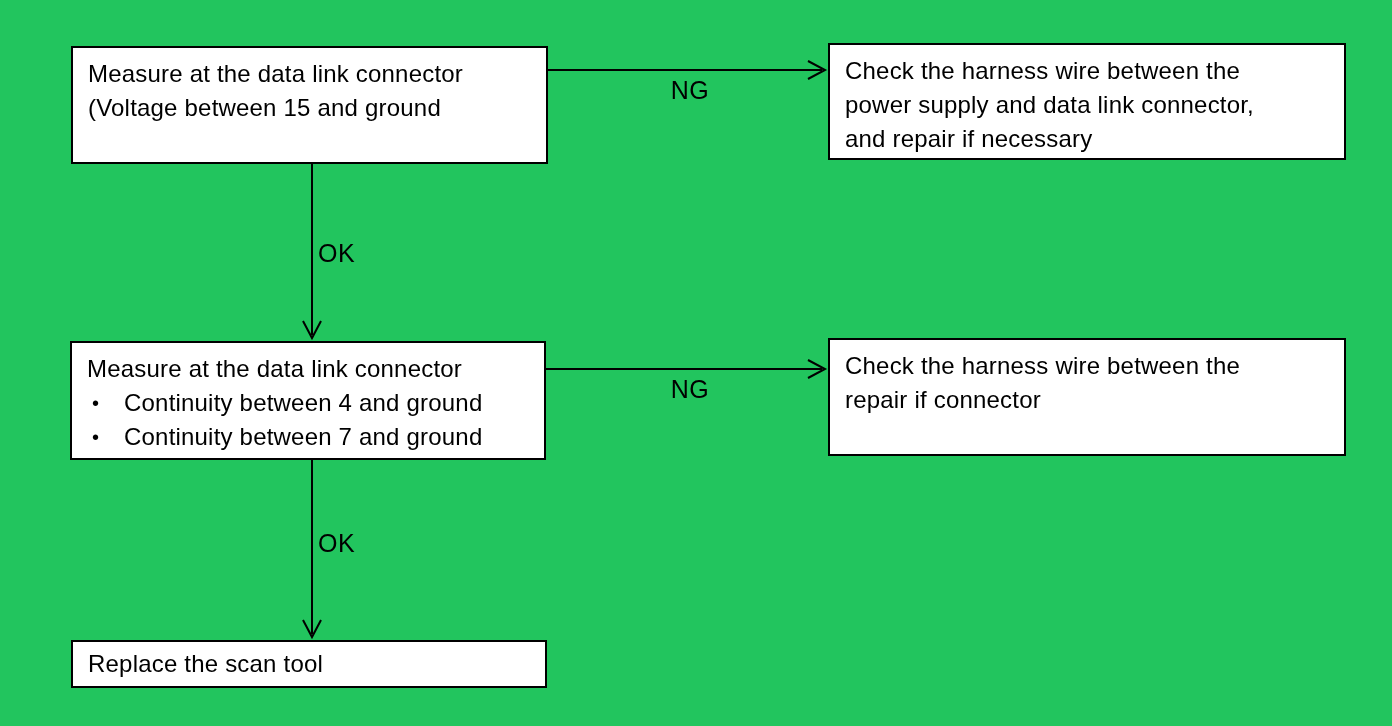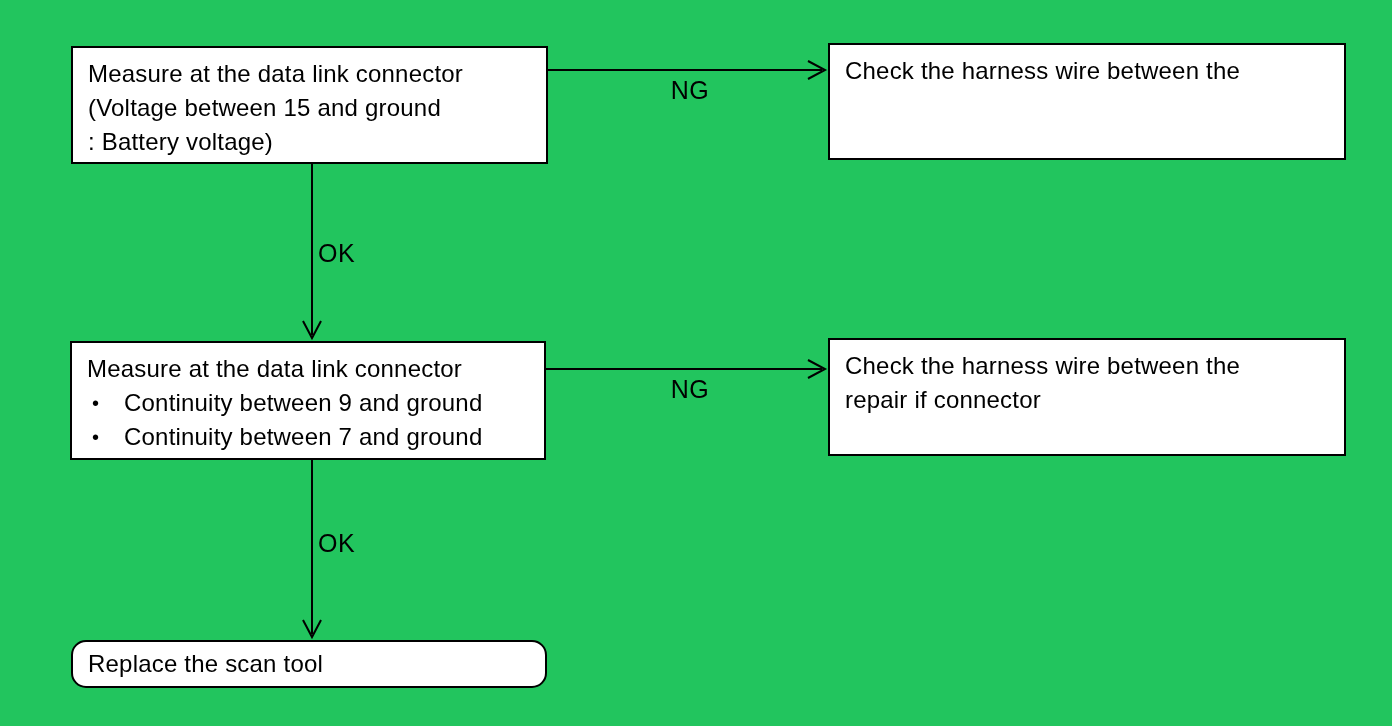--- a/index.html
+++ b/index.html
@@ -36,21 +36,21 @@
     font-size: 24px;
     line-height: 34px;
     padding: 9px 14px 8px 15px;
     letter-spacing: 0.2px;
   }
   .box-step1   { left: 71px;  top: 46px;  width: 477px; height: 118px; }
   .box-result1 { left: 828px; top: 43px;  width: 518px; height: 117px; }
   .box-step2   { left: 70px;  top: 341px; width: 476px; height: 119px; }
   .box-result2 { left: 828px; top: 338px; width: 518px; height: 118px; }
   .box-final   { left: 71px;  top: 640px; width: 476px; height: 48px;
-                 display: flex; align-items: center; padding-top: 0; padding-bottom: 0; border-radius: 15px; }
+                 display: flex; align-items: center; padding-top: 0; padding-bottom: 0; }
   .bullet-row { display: flex; }
   .bullet-glyph {
     width: 37px;
     padding-left: 5px;
     box-sizing: border-box;
     font-size: 20px;
   }
   .bullet-text { flex: 1; }
   .conn-label {
     position: absolute;
@@ -84,32 +84,33 @@
     </g>
     <g>
       <line x1="312" y1="460" x2="312" y2="634"></line>
       <polyline points="303,620 312,637 321,620"></polyline>
     </g>
   </svg>
 
   <div class="box box-step1">
     <div>Measure at the data link connector</div>
     <div>(Voltage between 15 and ground</div>
-    <div>: Battery voltage)</div>
   </div>
 
   <div class="box box-result1">
     <div>Check the harness wire between the</div>
+    <div>power supply and data link connector,</div>
+    <div>and repair if necessary</div>
   </div>
 
   <div class="box box-step2">
     <div>Measure at the data link connector</div>
     <div class="bullet-row">
       <span class="bullet-glyph">•</span>
-      <span class="bullet-text">Continuity between 9 and ground</span>
+      <span class="bullet-text">Continuity between 4 and ground</span>
     </div>
     <div class="bullet-row">
       <span class="bullet-glyph">•</span>
       <span class="bullet-text">Continuity between 7 and ground</span>
     </div>
   </div>
 
   <div class="box box-result2">
     <div>Check the harness wire between the</div>
     <div>repair if connector</div>

